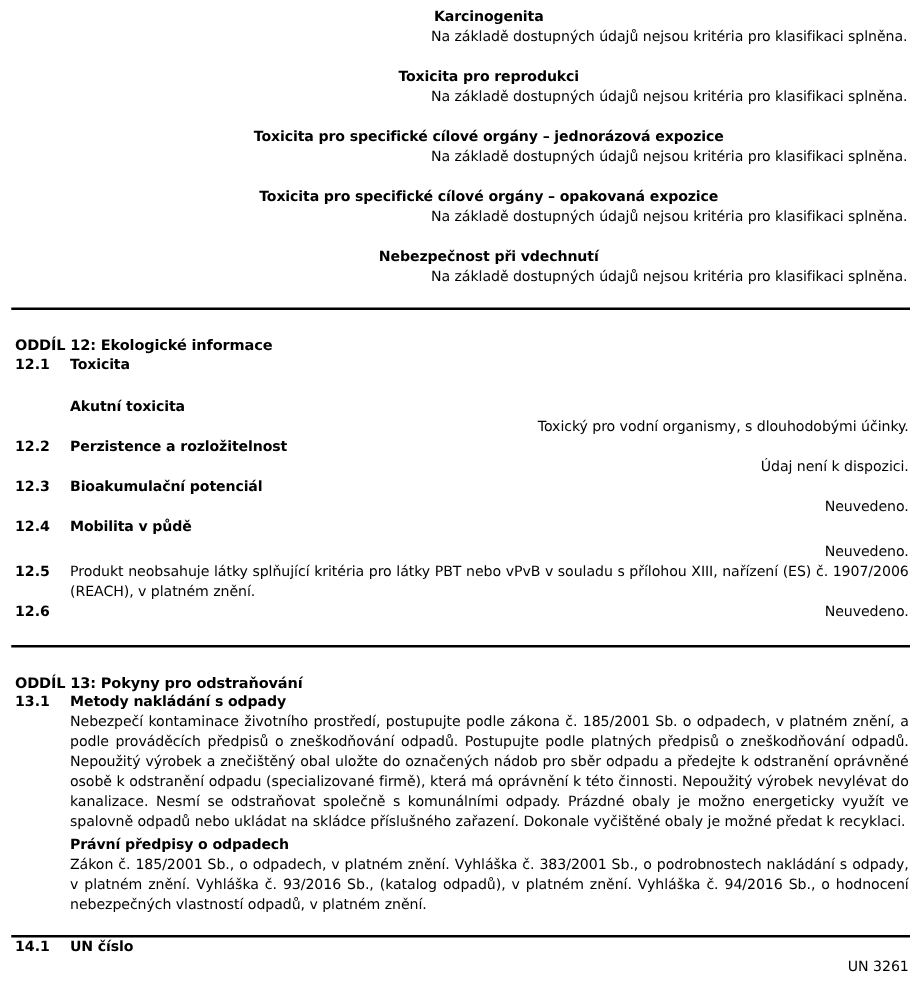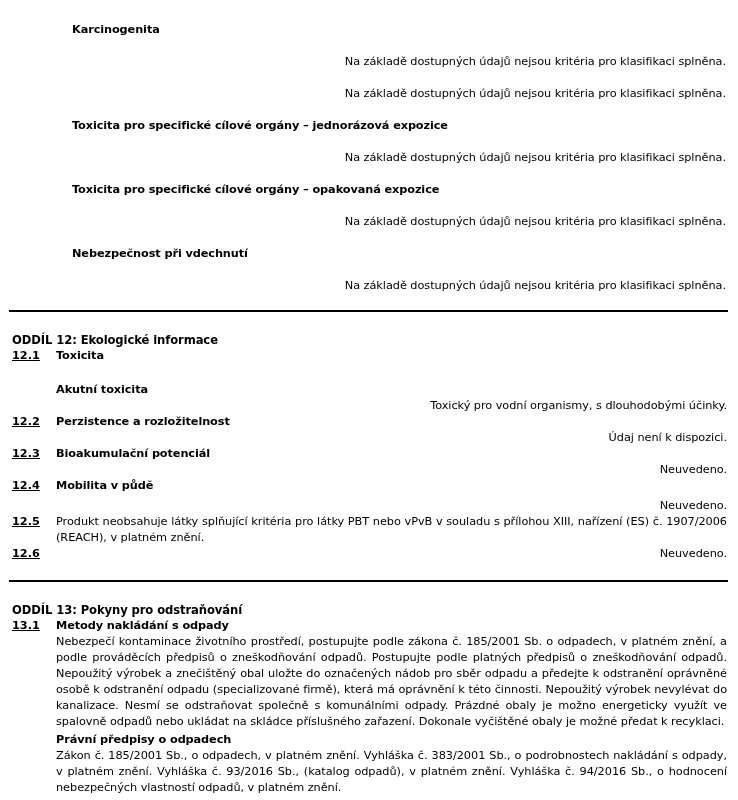--- a/index.html
+++ b/index.html
@@ -44,21 +44,21 @@
 
   
   .haz-list {
     padding-top: 6px;
   }
   .haz-block {
     margin-left: 56px;
     margin-right: 12px;
     margin-bottom: 16px;
   }
-  .haz-block .sub-head { margin: 16px; }
+  .haz-block .sub-head { margin: 0; text-align: center; }
   .haz-block .body-text { margin: 0; }
 
   
   .rule {
     height: 0;
     border: none;
     border-top: 2.2px solid #000;
     margin: 0 10px 0 9px;
   }
 
@@ -74,21 +74,20 @@
   }
   .item {
     display: flex;
     align-items: flex-start;
   }
   .item-num {
     flex: 0 0 44px;
     font-size: 11.3px;
     font-weight: bold;
     line-height: 16px;
-    text-decoration: underline;
   }
   .item-body {
     flex: 1 1 auto;
     min-width: 0;
   }
   .item-body > .sub-head { margin: 0; }
   .item-body > .body-text { margin: 0; }
   .pad-top-4 { padding-top: 4px; }
   .gap-blank { height: 18px; }
 </style>
@@ -98,20 +97,21 @@
 <div class="page">
 
   <div class="haz-list">
 
     <div class="haz-block">
       <div class="sub-head">Karcinogenita</div>
       <div class="body-text">Na základě dostupných údajů nejsou kritéria pro klasifikaci splněna.</div>
     </div>
 
     <div class="haz-block">
+      <div class="sub-head">Toxicita pro reprodukci</div>
       <div class="body-text">Na základě dostupných údajů nejsou kritéria pro klasifikaci splněna.</div>
     </div>
 
     <div class="haz-block">
       <div class="sub-head">Toxicita pro specifické cílové orgány – jednorázová expozice</div>
       <div class="body-text">Na základě dostupných údajů nejsou kritéria pro klasifikaci splněna.</div>
     </div>
 
     <div class="haz-block">
       <div class="sub-head">Toxicita pro specifické cílové orgány – opakovaná expozice</div>

